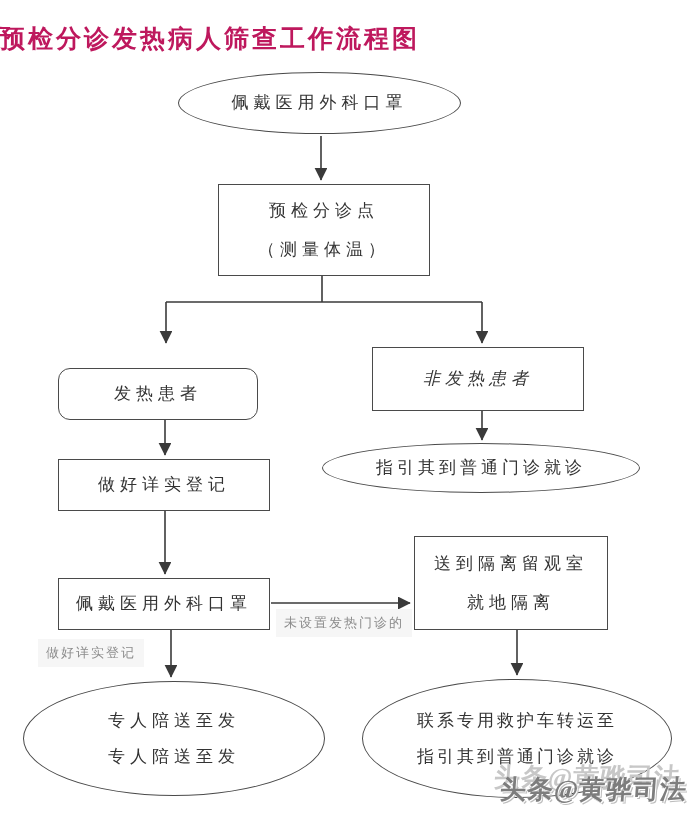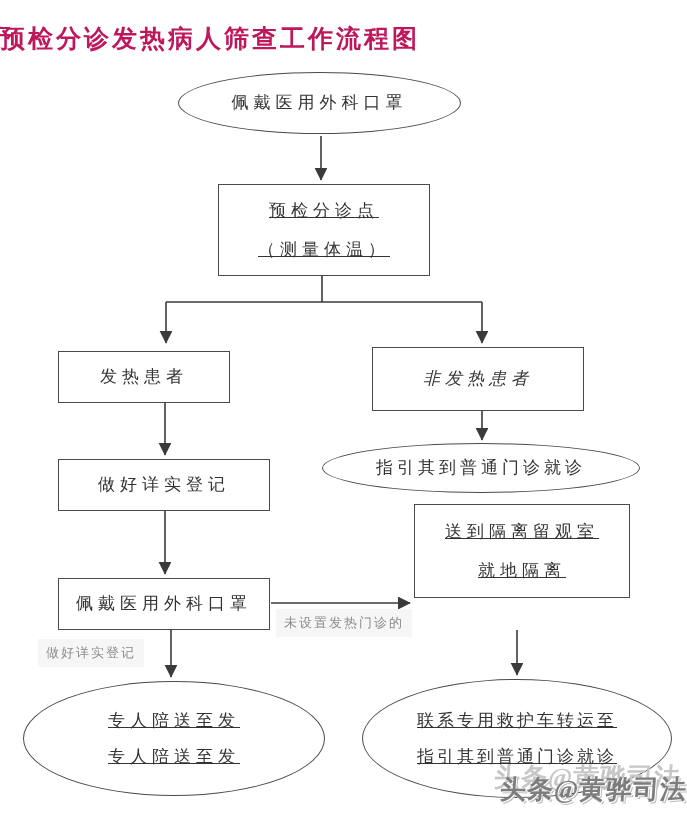--- a/index.html
+++ b/index.html
@@ -41,21 +41,21 @@
     flex-direction:column;
     justify-content:center;
     align-items:center;
     text-align:center;
     font-size:17px;
     letter-spacing:5px;
     line-height:22px;
     color:var(--text);
   }
   .node .ln{display:block;white-space:nowrap;}
-  .node.two-line{row-gap:17px;text-decoration:underline;}
+  .node.two-line{row-gap:17px;}
   .ellipse{border-radius:50%;}
   .edge-label{
     position:absolute;
     background:var(--label-bg);
     color:var(--label-text);
     font-size:13px;
     letter-spacing:2px;
     line-height:16px;
     padding:6px 8px;
     white-space:nowrap;
@@ -121,41 +121,41 @@
 
   <div class="node ellipse" style="left:178px;top:72px;width:283px;height:62px;">
     <span class="ln">佩戴医用外科口罩</span>
   </div>
 
   <div class="node two-line" style="left:218px;top:184px;width:212px;height:92px;">
     <span class="ln">预检分诊点</span>
     <span class="ln">（测量体温）</span>
   </div>
 
-  <div class="node" style="left:58px;top:351px;width:172px;height:52px;">
+  <div class="node" style="left:58px;top:368px;width:200px;height:52px;border-radius:12px;">
     <span class="ln">发热患者</span>
   </div>
 
   <div class="node" style="left:372px;top:347px;width:212px;height:64px;font-style:italic;">
     <span class="ln">非发热患者</span>
   </div>
 
   <div class="node ellipse" style="left:322px;top:443px;width:318px;height:50px;letter-spacing:4px;">
     <span class="ln">指引其到普通门诊就诊</span>
   </div>
 
   <div class="node" style="left:58px;top:459px;width:212px;height:52px;">
     <span class="ln">做好详实登记</span>
   </div>
 
   <div class="node" style="left:58px;top:578px;width:212px;height:52px;">
     <span class="ln">佩戴医用外科口罩</span>
   </div>
 
-  <div class="node two-line" style="left:414px;top:504px;width:216px;height:94px;">
+  <div class="node two-line" style="left:414px;top:536px;width:194px;height:94px;">
     <span class="ln">送到隔离留观室</span>
     <span class="ln">就地隔离</span>
   </div>
 
   <div class="node ellipse two-line" style="left:23px;top:681px;width:302px;height:115px;row-gap:14px;">
     <span class="ln">专人陪送至发</span>
     <span class="ln">专人陪送至发</span>
   </div>
 
   <div class="node ellipse two-line" style="left:362px;top:679px;width:310px;height:119px;row-gap:14px;letter-spacing:3px;">

